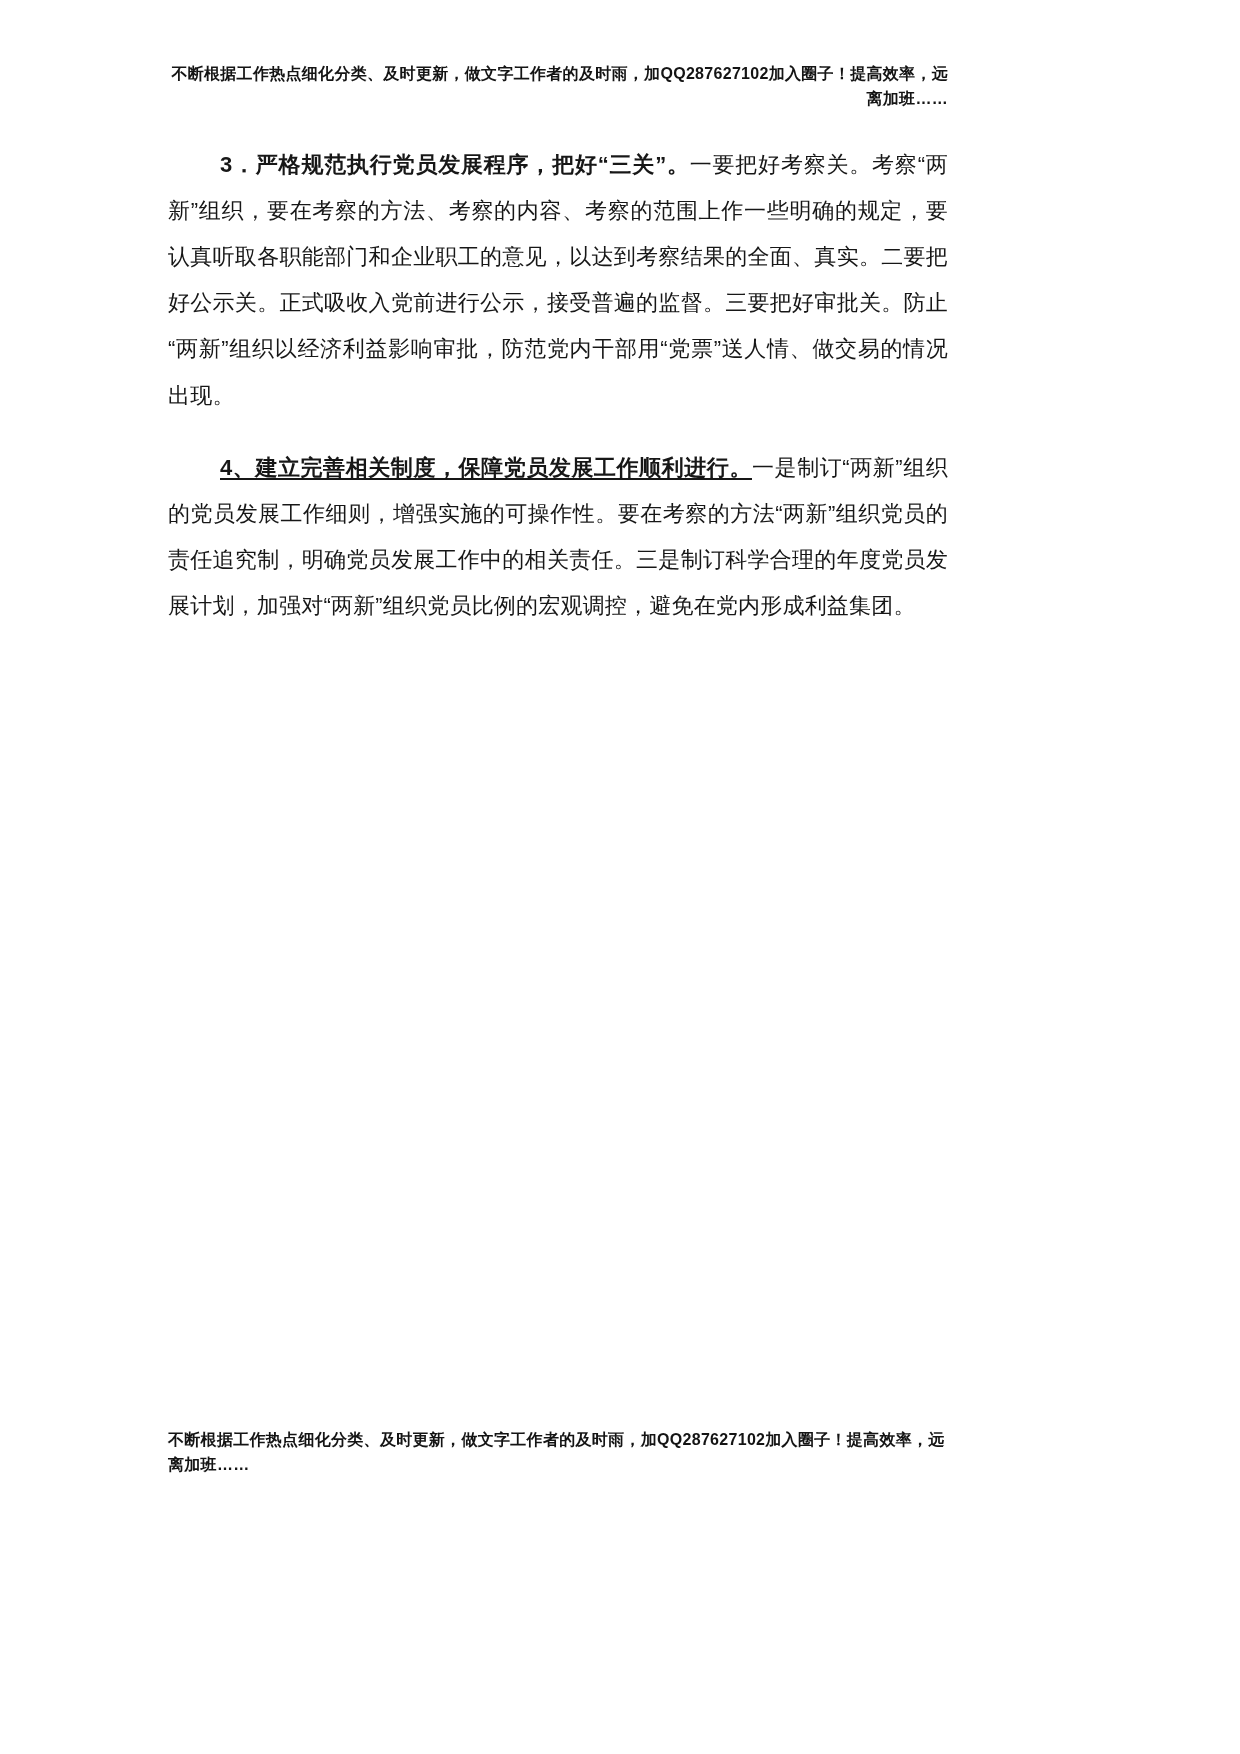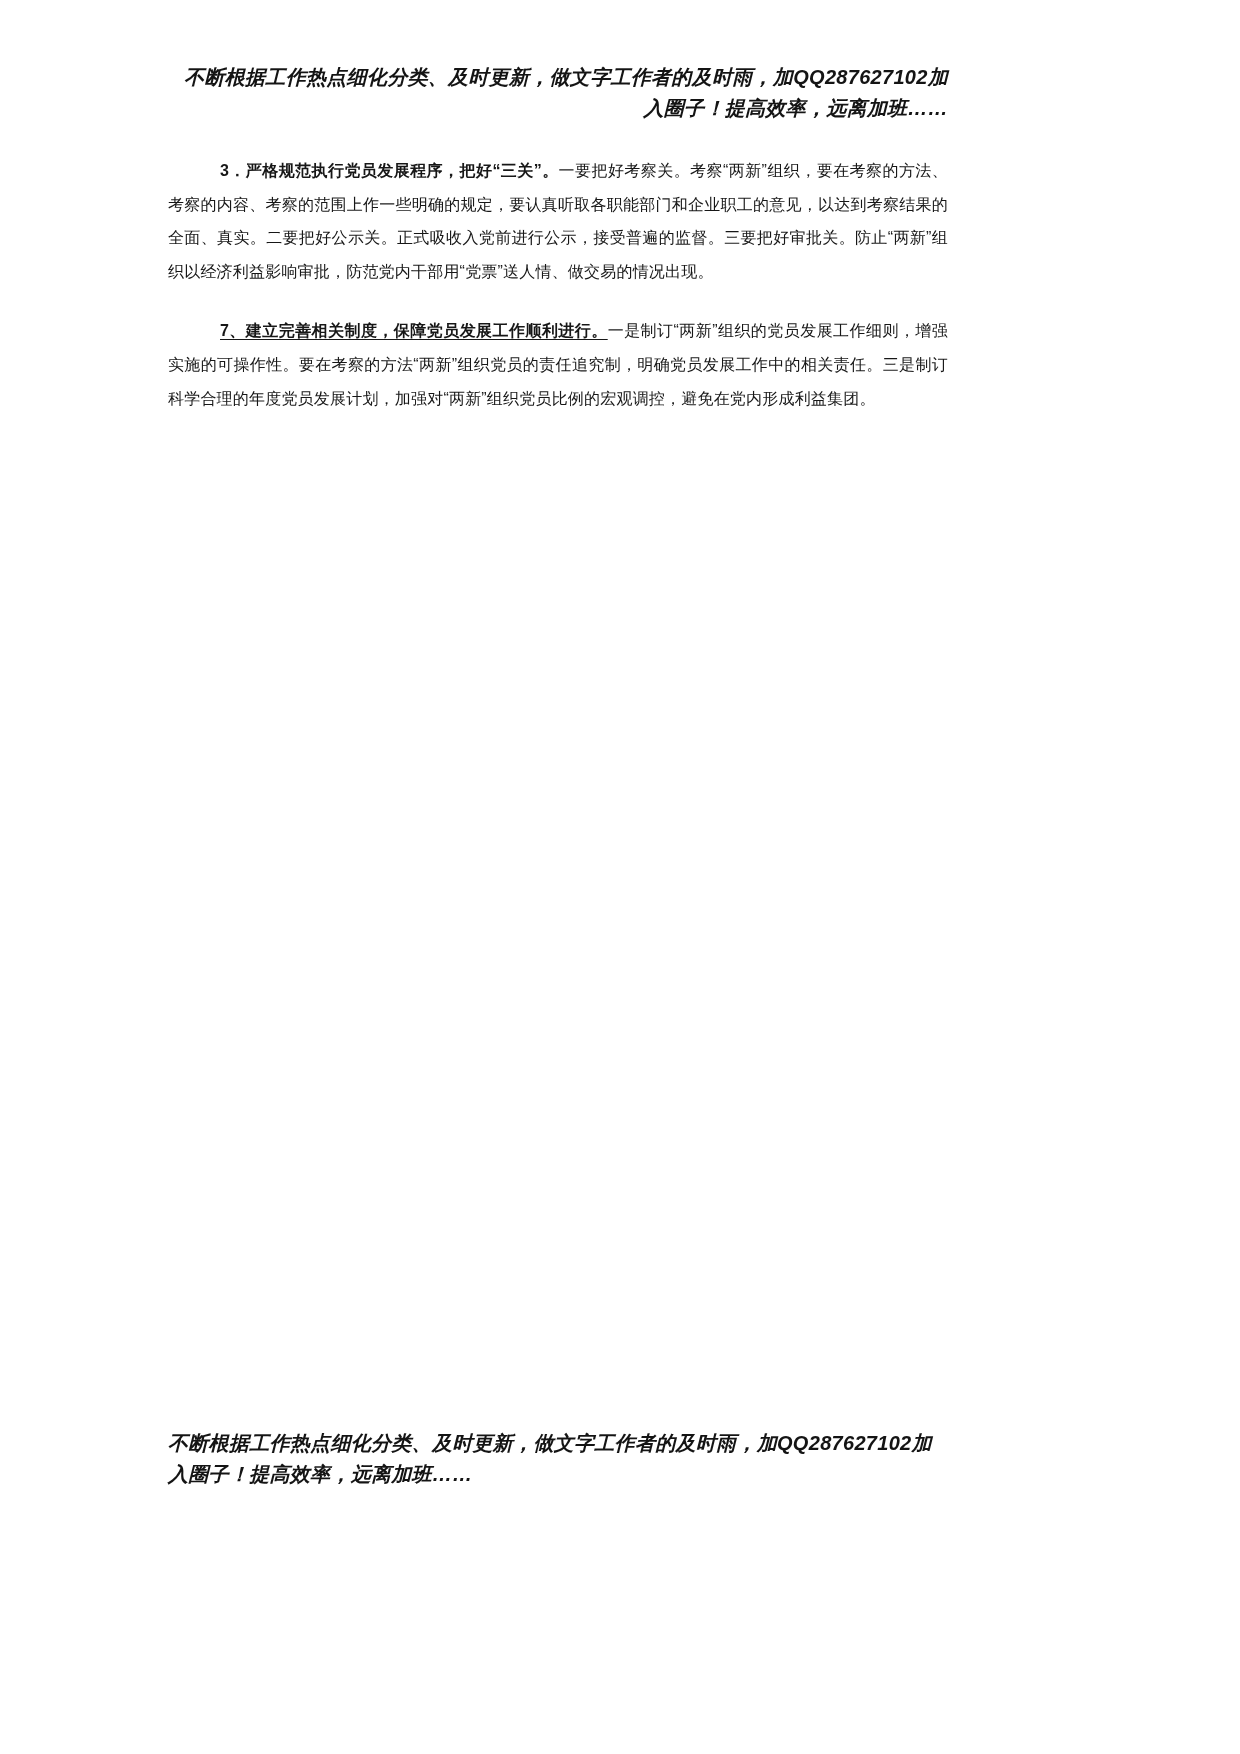--- a/index.html
+++ b/index.html
@@ -25,42 +25,41 @@
   }
   .content {
     position: absolute;
     left: 168px;
     top: 62px;
     width: 780px;
   }
 
   
   .note {
-    font-size: 20px;
+    font-size: 16px;
     font-weight: bold;
     line-height: 1.55;
     letter-spacing: 0.3px;
     color: #141414;
-    font-style: italic;
   }
   .note-header {
     text-align: right;
     width: 780px;
   }
   .note-footer {
     position: absolute;
     left: 168px;
     top: 1428px;
     width: 780px;
     text-align: left;
   }
 
   
   .para {
-    font-size: 16px;
+    font-size: 22px;
     line-height: 2.1;
     text-align: justify;
     text-justify: inter-ideograph;
     margin: 0;
     color: #171717;
     letter-spacing: 0.2px;
   }
   .para + .para {
     margin-top: 26px;
   }
@@ -89,21 +88,21 @@
 
     <div class="note note-header">不断根据工作热点细化分类、及时更新，做文字工作者的及时雨，加QQ287627102加入圈子！提高效率，远离加班……</div>
 
     <div style="height:30px"></div>
 
     <p class="para">
       <span class="indent"></span><span class="lead">3．严格规范执行党员发展程序，把好“三关”。</span><span class="body">一要把好考察关。考察“两新”组织，要在考察的方法、考察的内容、考察的范围上作一些明确的规定，要认真听取各职能部门和企业职工的意见，以达到考察结果的全面、真实。二要把好公示关。正式吸收入党前进行公示，接受普遍的监督。三要把好审批关。防止“两新”组织以经济利益影响审批，防范党内干部用“党票”送人情、做交易的情况出现。</span>
     </p>
 
     <p class="para">
-      <span class="indent"></span><span class="lead-u">7、建立完善相关制度，保障党员发展工作顺利进行。</span><span class="body">一是制订“两新”组织的党员发展工作细则，增强实施的可操作性。要在考察的方法“两新”组织党员的责任追究制，明确党员发展工作中的相关责任。三是制订科学合理的年度党员发展计划，加强对“两新”组织党员比例的宏观调控，避免在党内形成利益集团。</span>
+      <span class="indent"></span><span class="lead-u">4、建立完善相关制度，保障党员发展工作顺利进行。</span><span class="body">一是制订“两新”组织的党员发展工作细则，增强实施的可操作性。要在考察的方法“两新”组织党员的责任追究制，明确党员发展工作中的相关责任。三是制订科学合理的年度党员发展计划，加强对“两新”组织党员比例的宏观调控，避免在党内形成利益集团。</span>
     </p>
 
     <div class="spacer-block"></div>
   </div>
 
   <div class="note note-footer">不断根据工作热点细化分类、及时更新，做文字工作者的及时雨，加QQ287627102加入圈子！提高效率，远离加班……</div>
 
 </div>
 
 </body></html>

